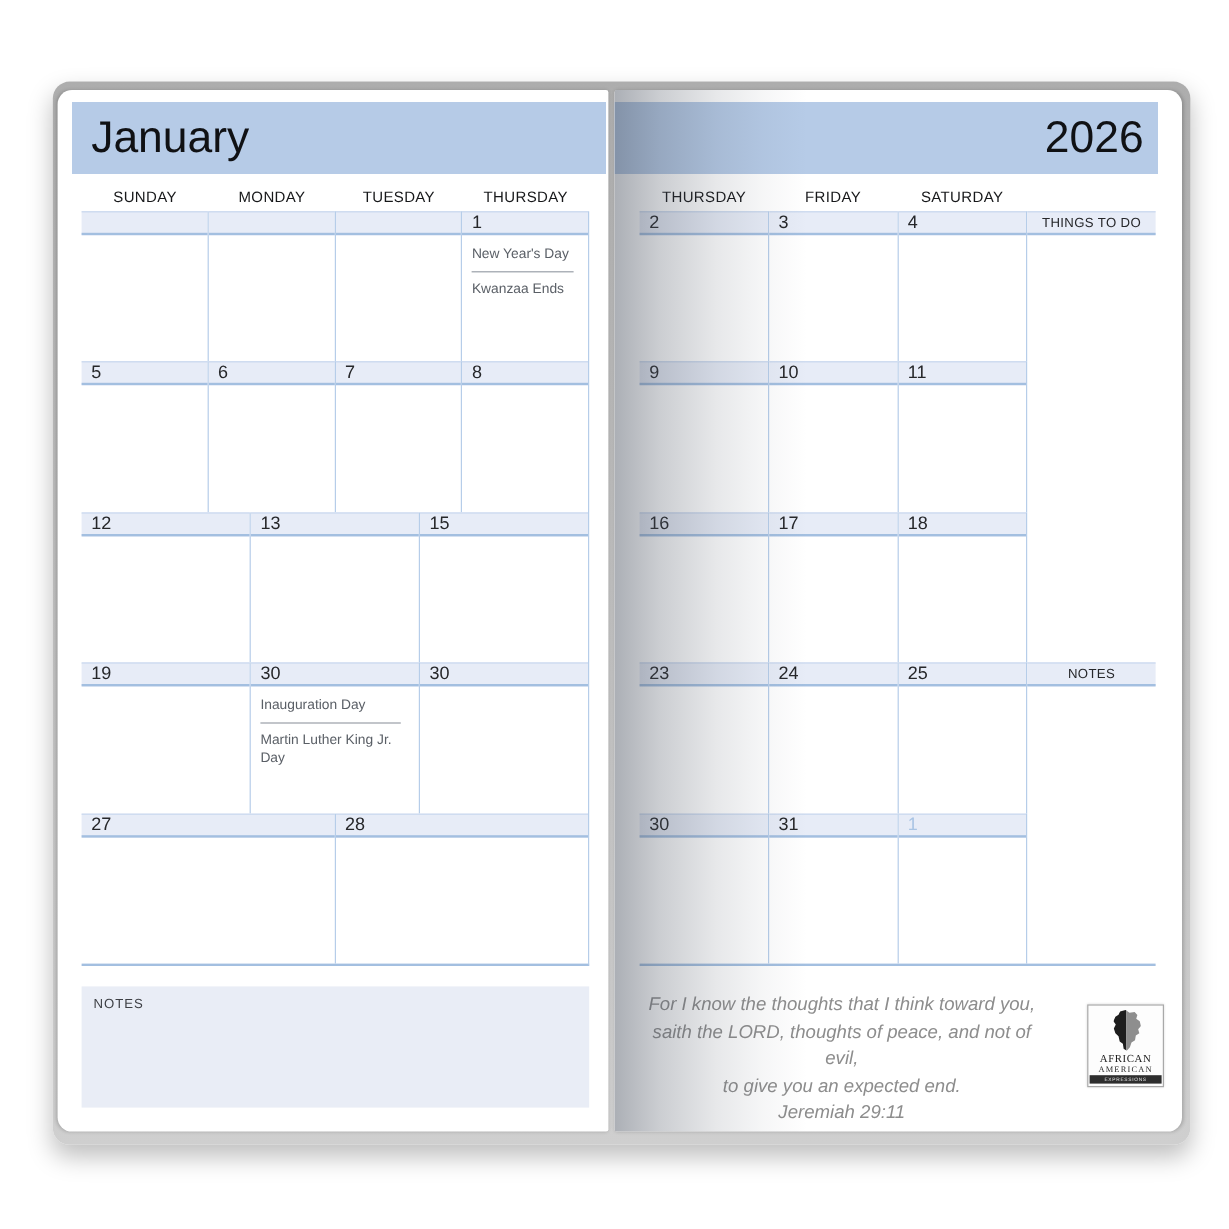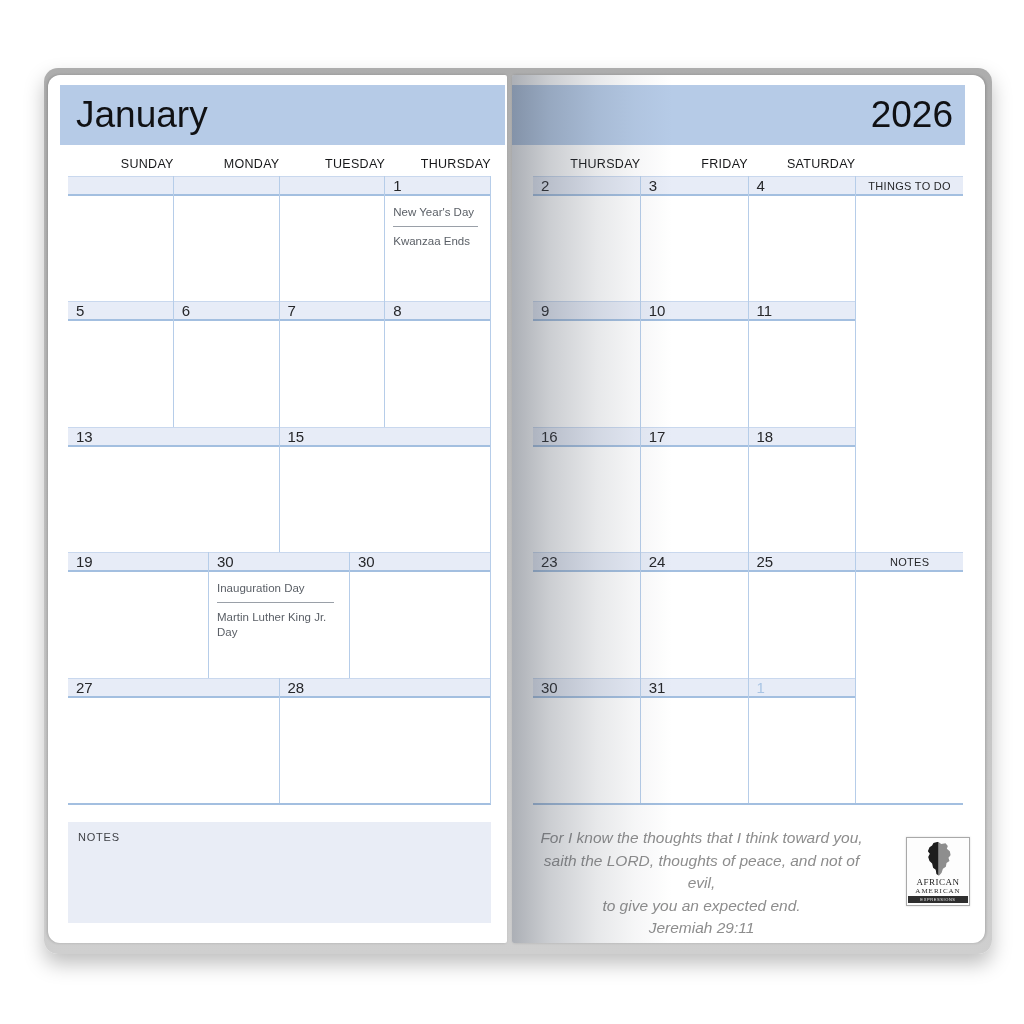--- a/index.html
+++ b/index.html
@@ -32,21 +32,21 @@
   .bar{
     position:absolute;top:10px;height:60px;background:#b6cbe7;
     line-height:60px;font-size:37px;color:#101114;
   }
   .bar-left{left:12px;right:2px;padding-left:16px;}
   .bar-right{left:0;right:20px;text-align:right;padding-right:12px;}
   .dow-row{
     position:absolute;top:80px;height:21px;display:flex;
     font-size:12.5px;color:#17181a;letter-spacing:.3px;
   }
-  .dow-row .dow{flex:1;text-align:right;line-height:18px;}
+  .dow-row .dow{flex:1;text-align:center;line-height:18px;}
   .dow-left{left:20px;right:16px;}
   .dow-right{left:21px;right:22px;}
   .grid{
     position:absolute;top:101px;height:627px;display:flex;flex-direction:column;
     border-bottom:2px solid #a3bfe0;
   }
   .grid-left{left:20px;right:16px;border-right:1px solid #b6cde9;}
   .grid-right{left:21px;right:22px;}
   .wrow{flex:1;display:flex;min-height:0;}
   .cell{flex:1;min-width:0;position:relative;}
@@ -127,20 +127,23 @@
           <div class="strip"><span class="num">6</span></div>
         </div>
         <div class="cell">
           <div class="strip"><span class="num">7</span></div>
         </div>
         <div class="cell">
           <div class="strip"><span class="num">8</span></div>
         </div>
       </div>
       <div class="wrow">
+        <div class="cell">
+          <div class="strip"><span class="num">12</span></div>
+        </div>
         <div class="cell">
           <div class="strip"><span class="num">13</span></div>
         </div>
         <div class="cell">
           <div class="strip"><span class="num">15</span></div>
         </div>
       </div>
       <div class="wrow">
         <div class="cell">
           <div class="strip"><span class="num">19</span></div>

